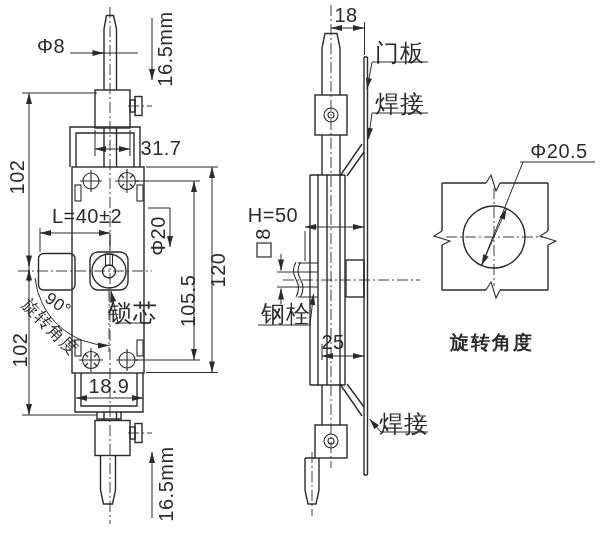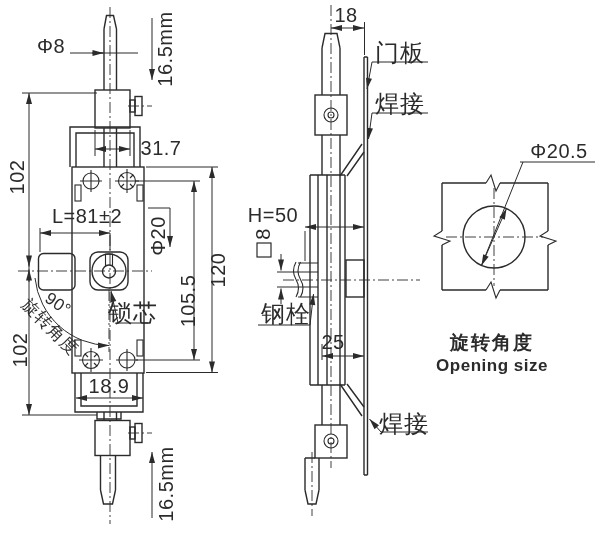--- a/index.html
+++ b/index.html
@@ -177,21 +177,21 @@
       <path d="M523,162 L481.5,265.5"></path>
       <path d="M494,237 L506.5,208.5" marker-end="url(#arw)"></path>
       <path d="M494,237 L481.5,265.5" marker-end="url(#arw)"></path>
     </g>
   </svg>
 
   <div class="lbl" style="left:51px;top:46px">Φ8</div>
   <div class="lbl rot90" style="left:165px;top:49px">16.5mm</div>
   <div class="lbl" style="left:161px;top:148px">31.7</div>
   <div class="lbl rot90" style="left:17px;top:177px">102</div>
-  <div class="lbl" style="left:87px;top:216px">L=81±2</div>
+  <div class="lbl" style="left:87px;top:216px">L=40±2</div>
   <div class="lbl rot90" style="left:158px;top:236px">Φ20</div>
   <div class="lbl rot90" style="left:218px;top:270px">120</div>
   <div class="lbl rot90" style="left:188px;top:301px">105.5</div>
   <div class="lbl rot35 small" style="left:58px;top:304px">90°</div>
   <div class="lbl rot45 cjk small" style="left:50px;top:327px">旋转角度</div>
   <div class="lbl cjk" style="left:133px;top:313px">锁芯</div>
   <div class="lbl rot90" style="left:20px;top:350px">102</div>
   <div class="lbl" style="left:109px;top:386px">18.9</div>
   <div class="lbl rot90" style="left:166px;top:484px">16.5mm</div>
 
@@ -199,14 +199,13 @@
   <div class="lbl cjk" style="left:400px;top:53px">门板</div>
   <div class="lbl cjk" style="left:400px;top:104px">焊接</div>
   <div class="lbl" style="left:273px;top:215px">H=50</div>
   <div class="lbl rot90" style="left:263px;top:234px">8</div>
   <div class="lbl cjk" style="left:286px;top:314px">钢栓</div>
   <div class="lbl" style="left:333px;top:342px">25</div>
   <div class="lbl cjk" style="left:404px;top:424px">焊接</div>
 
   <div class="lbl" style="left:559px;top:151px">Φ20.5</div>
   <div class="lbl title-cn" style="left:492px;top:342px">旋转角度</div>
-  <div class="lbl title-en" style="left:492px;top:365px">Opening size</div>
 </div>
 
 </body></html>

